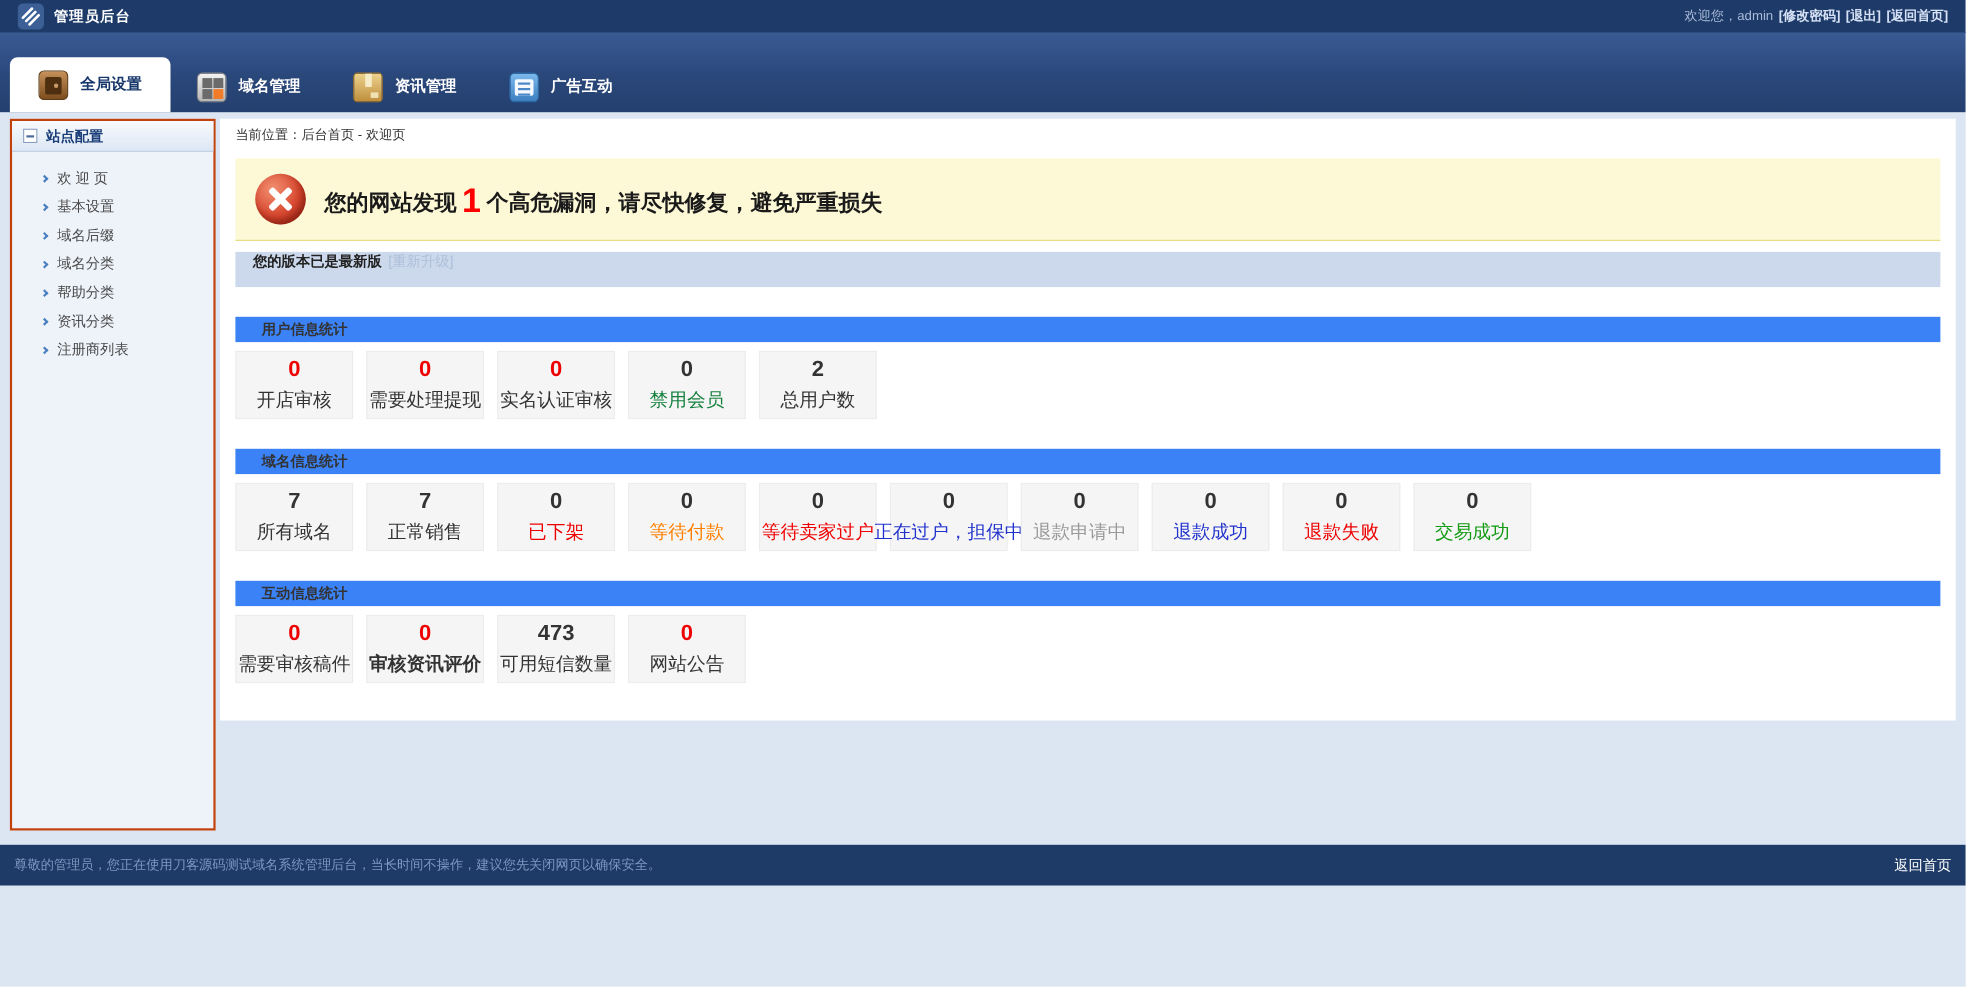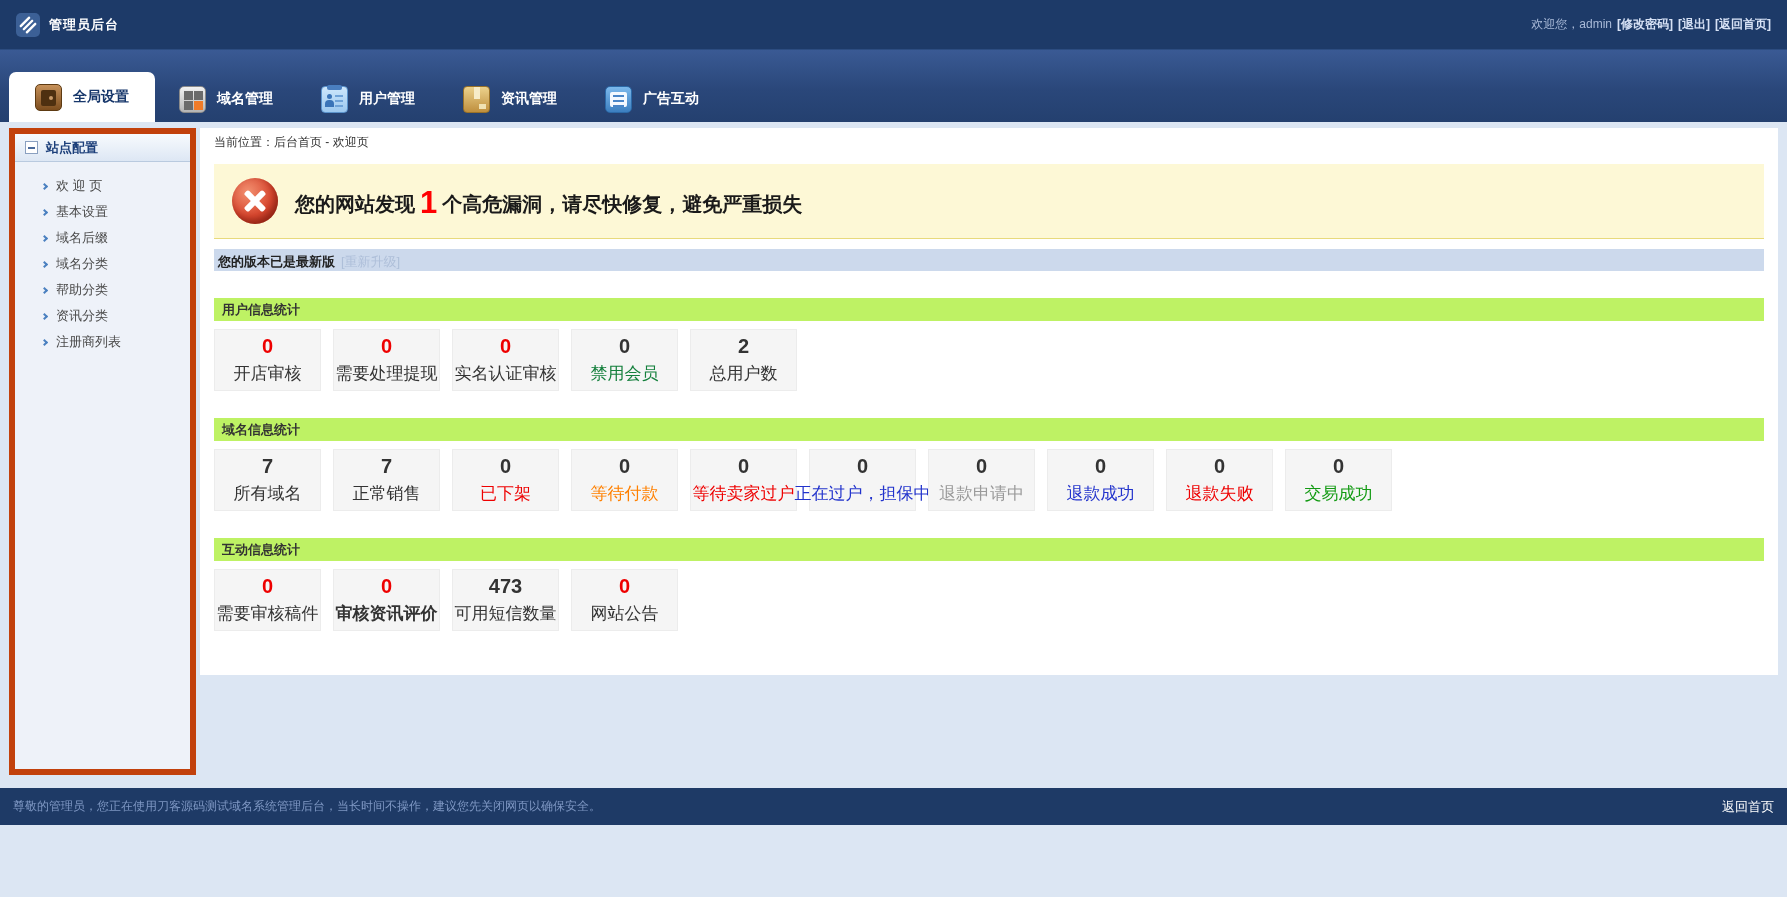--- a/index.html
+++ b/index.html
@@ -1,20 +1,20 @@
 <!DOCTYPE html>
 <html><head>
 <meta charset="utf-8">
 <style>
   * { margin:0; padding:0; box-sizing:border-box; }
   html,body { width:1787px; height:897px; overflow:hidden; }
   body { background:#dce6f3; font-family:"Liberation Sans","DejaVu Sans",sans-serif; }
 
   
-  .topbar { height:50px; background:#1d3a68; border-bottom:1px solid #2c4c80;
+  .topbar { height:30px; background:#1d3a68; border-bottom:1px solid #2c4c80;
             display:flex; align-items:center; padding:0 16px; }
   .logo { width:24px; height:24px; display:inline-flex; }
   .topbar-title { color:#ffffff; font-weight:bold; font-size:13px; margin-left:9px; letter-spacing:1px; }
   .topbar-right { margin-left:auto; font-size:12px; color:#a9bad8; display:flex; align-items:center; gap:5px;text-align:center; }
   .tb-link { color:#d6e1f5; font-weight:bold; cursor:pointer; }
 
   
   .tabbar { height:72px; background:linear-gradient(#3a5a94 0%, #2a477a 55%, #24406f 100%);
             display:flex; align-items:flex-end; padding-left:9px; }
   .tab { height:46px; display:flex; align-items:center; gap:11px; padding:0 24px;
@@ -39,21 +39,21 @@
       background:repeating-linear-gradient(#6fa3d8 0 2px, transparent 2px 5px); }
   .ti-news { background:linear-gradient(#ecd28c,#bf8f3e); border-radius:4px; border:1px solid #9a7228; }
   .ti-news .ribbon { position:absolute; left:50%; top:0; width:6px; height:12px; margin-left:-3px; background:#f7ecc8; }
   .ti-news::after { content:""; position:absolute; right:3px; bottom:3px; width:7px; height:5px; background:#f0e2b4; }
   .ti-ad { background:linear-gradient(#7cb9ec,#3c7fc0); border-radius:5px; border:1px solid #2c6aa8; }
   .ti-ad .doc { position:absolute; left:4px; top:5px; right:4px; bottom:5px; background:#f4f9ff; border-radius:2px; }
   .ti-ad .doc i { display:block; height:2px; background:#4a86c8; margin:3px 3px 0; }
 
   
   .wrapper { display:flex; align-items:flex-start; padding:6px 9px 0 9px; height:653px; }
-  .sidebar { width:187px; height:647px; background:#eef2f9; border:6px solid #c2410c; flex:none; }
+  .sidebar { width:187px; height:647px; background:#eef2f9; border:2px solid #c2410c; flex:none; }
   .side-header { height:28px; background:linear-gradient(#f7fafd,#dde7f4); border-bottom:1px solid #b9cadf;
                  display:flex; align-items:center; padding-left:10px; gap:8px;
                  color:#1c3f7a; font-weight:bold; font-size:13px; cursor:pointer; }
   .collapse-box { width:13px; height:13px; border:1px solid #8aa0c0; background:#ffffff; position:relative; flex:none; }
   .collapse-box::after { content:""; position:absolute; left:2px; right:2px; top:5px; height:2px; background:#4a6a9a; }
   .side-list { padding-top:11px; }
   .side-item { display:flex; align-items:center; gap:9px; padding-left:27px; height:26px;
                font-size:13px; color:#4a4a4a; cursor:pointer; }
   .side-arrow { width:5px; height:5px; border-top:2px solid #4a80c0; border-right:2px solid #4a80c0;
                 transform:rotate(45deg); flex:none; }
@@ -74,28 +74,28 @@
   .banner-title { font-size:20px; font-weight:bold; color:#1a1a1a; }
   .banner-count { color:#ff0000; font-size:31px; font-weight:bold; margin:0 5px; position:relative; top:2px; }
   .banner-row2 { display:flex; align-items:center; gap:15px; padding:9px 18px 10px 20px; font-size:13px; }
   .fix-link { color:#1f2fbf; text-decoration:underline; cursor:pointer; margin-right:18px; }
   .tip-x { width:15px; height:15px; position:relative; flex:none; }
   .tip-x::before,.tip-x::after { content:""; position:absolute; left:0; top:6px; width:15px; height:3px; background:#d02818; border-radius:1px; }
   .tip-x::before { transform:rotate(45deg); } .tip-x::after { transform:rotate(-45deg); }
   .tip-text { color:#87793a; }
 
   
-  .version-bar { margin-top:10px; height:22px; background:#ccd9ec; display:flex; align-items:flex-end;
-                 padding-left:4px; font-size:13px; }
+  .version-bar { margin-top:10px; height:32px; background:#ccd9ec; display:flex; align-items:flex-start;
+                 padding-left:16px; font-size:13px; }
   .version-text { font-weight:bold; color:#222222; }
   .upgrade-link { color:#aebfd9; margin-left:6px; cursor:pointer; }
 
   
   .section { margin-top:27px; }
-  .section-header { height:23px; background:#bef264; display:flex; align-items:center; padding-left:8px;
+  .section-header { height:23px; background:#3b82f6; display:flex; align-items:center; padding-left:24px;
                     font-size:13px; font-weight:bold; color:#333333; }
   .stats-row { display:flex; gap:12px; margin-top:8px; }
   .stat-box { width:107px; height:62px; background:#f5f5f5; border:1px solid #ececec;
               display:flex; flex-direction:column; align-items:center; justify-content:center; gap:6px; cursor:pointer; }
   .stat-value { font-size:20px; font-weight:bold; line-height:1; }
   .stat-label { font-size:17px; white-space:nowrap; }
 
   
   .footer { margin-top:13px; height:37px; background:#1e3a66; display:flex; align-items:center;
             padding:0 13px; font-size:12px; color:#7e97c3; }
@@ -134,28 +134,20 @@
     <div class="tab">
       <span class="ti ti-domain">
         <i></i>
         <i></i>
         <i></i>
         <i class="o"></i>
       </span>
       <span class="tab-label">域名管理</span>
     </div>
     <div class="tab">
-      <span class="ti ti-user">
-        <span class="clip"></span>
-        <span class="person"></span>
-        <span class="ulines"></span>
-      </span>
-      <span class="tab-label">用户管理</span>
-    </div>
-    <div class="tab">
       <span class="ti ti-news">
         <span class="ribbon"></span>
       </span>
       <span class="tab-label">资讯管理</span>
     </div>
     <div class="tab">
       <span class="ti ti-ad">
         <span class="doc">
           <i></i>
           <i></i>

